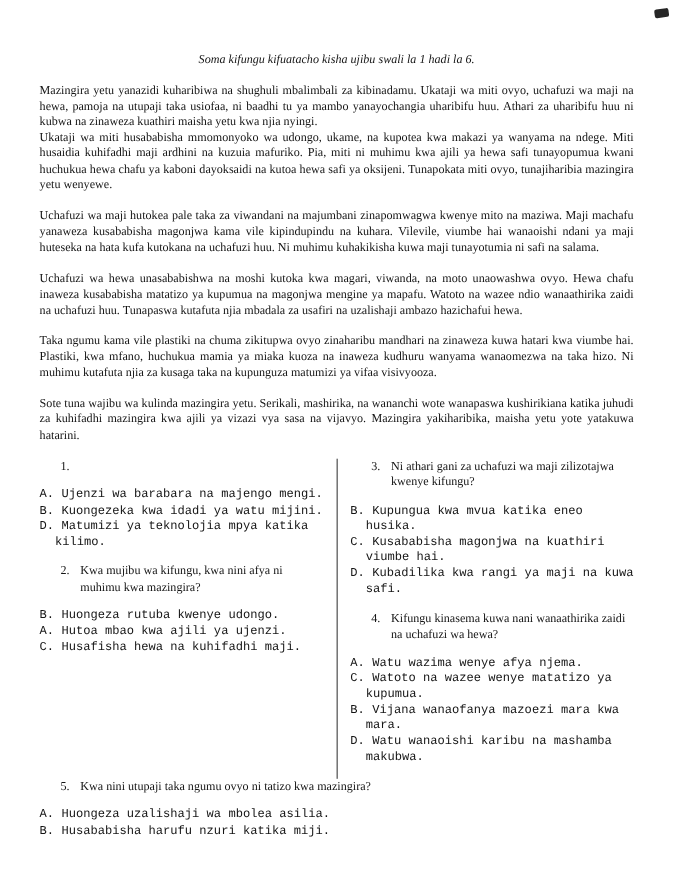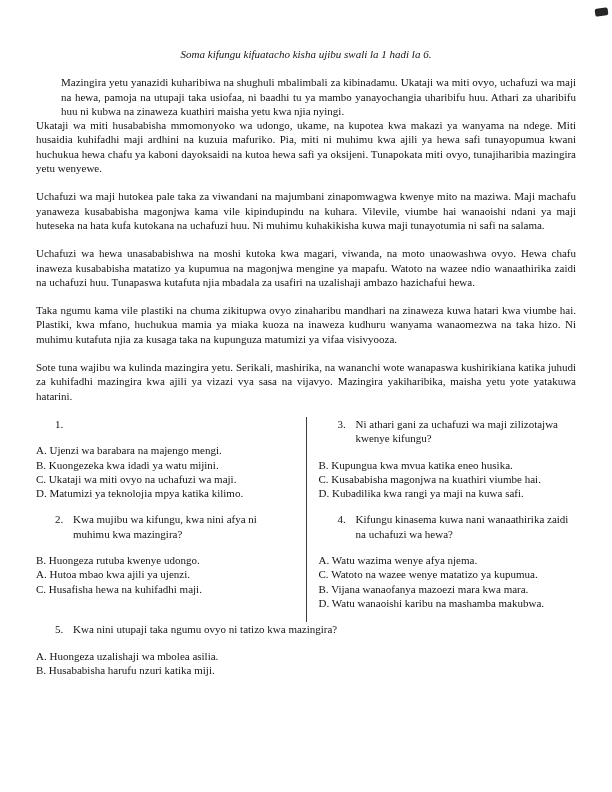--- a/index.html
+++ b/index.html
@@ -19,21 +19,21 @@
   }
   .title {
     text-align: center;
     font-style: italic;
     margin: 0 0 14px 0;
   }
   .para {
     margin: 0 0 14px 0;
     text-align: justify;
   }
-  .para.joined { margin-bottom: 0; margin-left: 25px; }
+  .para.joined { margin-bottom: 0; }
 
   .q-row {
     display: flex;
     align-items: stretch;
   }
   .q-col { flex: 1 1 0; min-width: 0; }
   .q-col-left { padding-right: 12px; }
   .q-col-right { padding-left: 12px; }
   .q-divider {
     flex: 0 0 1px;
@@ -44,20 +44,21 @@
     display: flex;
     padding-left: 19px;
     margin: 0 0 12px 0;
   }
   .qnum { flex: 0 0 18px; }
   .qtext { flex: 1 1 auto; }
   .options { margin: 0 0 12px 0; }
   .option {
     padding-left: 14px;
     text-indent: -14px;
+    font-family: Liberation Mono, monospace;
   }
   .corner-mark {
     position: absolute;
     top: 8px;
     right: 4px;
     width: 13px;
     height: 8px;
     background: #262626;
     transform: rotate(-8deg);
     border-radius: 2px;
@@ -83,21 +84,20 @@
 
   <div class="q-row">
 
     <div class="q-col q-col-left">
       <div class="question">
         <span class="qnum">1.</span>
       </div>
       <div class="options">
         <div class="option">A. Ujenzi wa barabara na majengo mengi.</div>
         <div class="option">B. Kuongezeka kwa idadi ya watu mijini.</div>
-        <div class="option">C. Ukataji wa miti ovyo na uchafuzi wa maji.</div>
         <div class="option">D. Matumizi ya teknolojia mpya katika kilimo.</div>
       </div>
 
       <div class="question">
         <span class="qnum">2.</span>
         <span class="qtext">Kwa mujibu wa kifungu, kwa nini afya ni muhimu kwa mazingira?</span>
       </div>
       <div class="options">
         <div class="option">B. Huongeza rutuba kwenye udongo.</div>
         <div class="option">A. Hutoa mbao kwa ajili ya ujenzi.</div>

